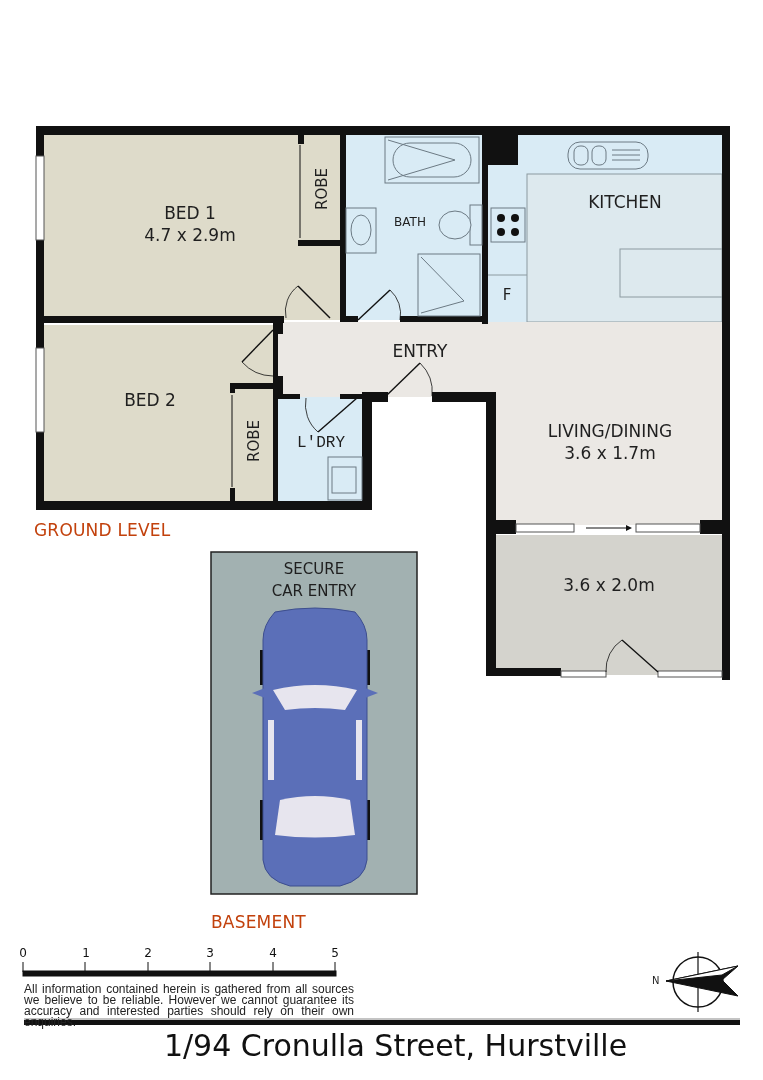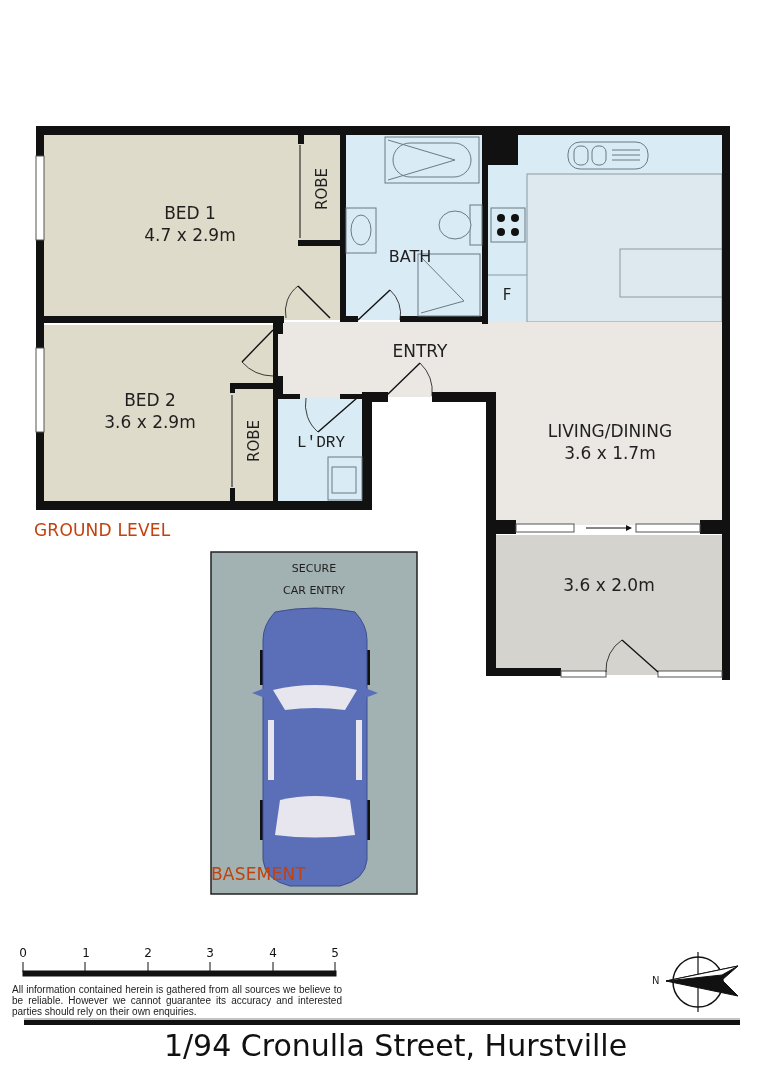--- a/index.html
+++ b/index.html
@@ -1,20 +1,20 @@
 <!DOCTYPE html>
 <html><head>
   <meta charset="utf-8">
   <style>
     html, body { margin:0; padding:0; background:#ffffff; }
     body { width:763px; height:1080px; position:relative; overflow:hidden; font-family:"DejaVu Sans", sans-serif; }
     svg.plan { position:absolute; left:0; top:0; }
     .label-text { position:absolute; font-family:"DejaVu Sans", sans-serif; color:#1f1f1f; text-align:center; white-space:nowrap; }
     .level { position:absolute; font-family:"DejaVu Sans", sans-serif; font-size:17px; color:#c2410c; letter-spacing:0.2px; }
-    .disclaimer { position:absolute; left:12px; top:984px; width:330px; font-family:"Liberation Sans", sans-serif; font-size:10px; line-height:11px; color:#222; text-align:justify; }
+    .disclaimer { position:absolute; left:24px; top:984px; width:330px; font-family:"Liberation Sans", sans-serif; font-size:12px; line-height:11px; color:#222; text-align:justify; }
     .address { position:absolute; left:0; top:1028px; width:763px; text-align:center; font-family:"DejaVu Sans", sans-serif; font-size:30px; color:#111;margin-left:14px; }
     .scale-tick { position:absolute; font-family:"DejaVu Sans", sans-serif; font-size:12px; color:#111; transform:translateX(-50%); }
   </style>
 </head>
 <body>
 
 <svg class="plan" width="763" height="1080" viewBox="0 0 763 1080" xmlns="http://www.w3.org/2000/svg">
 
   <rect x="44" y="134" width="300" height="186" fill="#dedbca"></rect>
   <rect x="44" y="325" width="232" height="176" fill="#dedbca"></rect>
@@ -166,45 +166,45 @@
     <path d="M666 981 L738 966 L722 980 L738 996 Z" fill="#111"></path>
     <path d="M666 981 L738 966 L722 975 Z" fill="#fff"></path>
   </g>
 </svg>
 
 <div class="label-text" style="left:120px;top:202px;width:140px;font-size:17px;line-height:22px;">
   <div>BED 1</div>
   <div>4.7 x 2.9m</div>
 </div>
 <div class="label-text" style="left:300px;top:180px;width:44px;font-size:15px;transform:rotate(-90deg);">ROBE</div>
-<div class="label-text" style="left:380px;top:215px;width:60px;font-size:16px;margin-top:32px;">BATH</div>
+<div class="label-text" style="left:380px;top:215px;width:60px;font-size:12px;">BATH</div>
 <div class="label-text" style="left:550px;top:191px;width:150px;font-size:17px;line-height:22px;">
+  <div>KITCHEN</div>
 </div>
 <div class="label-text" style="left:492px;top:286px;width:30px;font-size:15px;">F</div>
 <div class="label-text" style="left:370px;top:341px;width:100px;font-size:17px;">ENTRY</div>
 <div class="label-text" style="left:70px;top:389px;width:160px;font-size:17px;line-height:22px;">
   <div>BED 2</div>
-  <div>3.6 x 2.9m</div>
 </div>
 <div class="label-text" style="left:232px;top:432px;width:44px;font-size:15px;transform:rotate(-90deg);">ROBE</div>
 <div class="label-text" style="left:286px;top:434px;width:70px;font-size:16px;font-family:Liberation Mono, monospace;">L'DRY</div>
 <div class="label-text" style="left:520px;top:420px;width:180px;font-size:17px;line-height:22px;">
   <div>LIVING/DINING</div>
   <div>3.6 x 1.7m</div>
 </div>
 <div class="label-text" style="left:514px;top:574px;width:190px;font-size:17px;line-height:22px;">
   <div>3.6 x 2.0m</div>
 </div>
-<div class="label-text" style="left:234px;top:558px;width:160px;font-size:11px;line-height:22px;">
+<div class="label-text" style="left:234px;top:558px;width:160px;font-size:15px;line-height:22px;">
   <div>SECURE</div>
   <div>CAR ENTRY</div>
 </div>
 
 <div class="level" style="left:34px;top:520px;">GROUND LEVEL</div>
-<div class="level" style="left:211px;top:864px;">BASEMENT</div>
+<div class="level" style="left:211px;top:912px;">BASEMENT</div>
 
 <div class="scale-tick" style="left:23px;top:946px;">0</div>
 <div class="scale-tick" style="left:86px;top:946px;">1</div>
 <div class="scale-tick" style="left:148px;top:946px;">2</div>
 <div class="scale-tick" style="left:210px;top:946px;">3</div>
 <div class="scale-tick" style="left:273px;top:946px;">4</div>
 <div class="scale-tick" style="left:335px;top:946px;">5</div>
 
 <div class="disclaimer">All information contained herein is gathered from all sources we believe to be reliable. However we cannot guarantee its accuracy and interested parties should rely on their own enquiries.</div>
 <div class="label-text" style="left:652px;top:975px;font-size:10px;">N</div>

